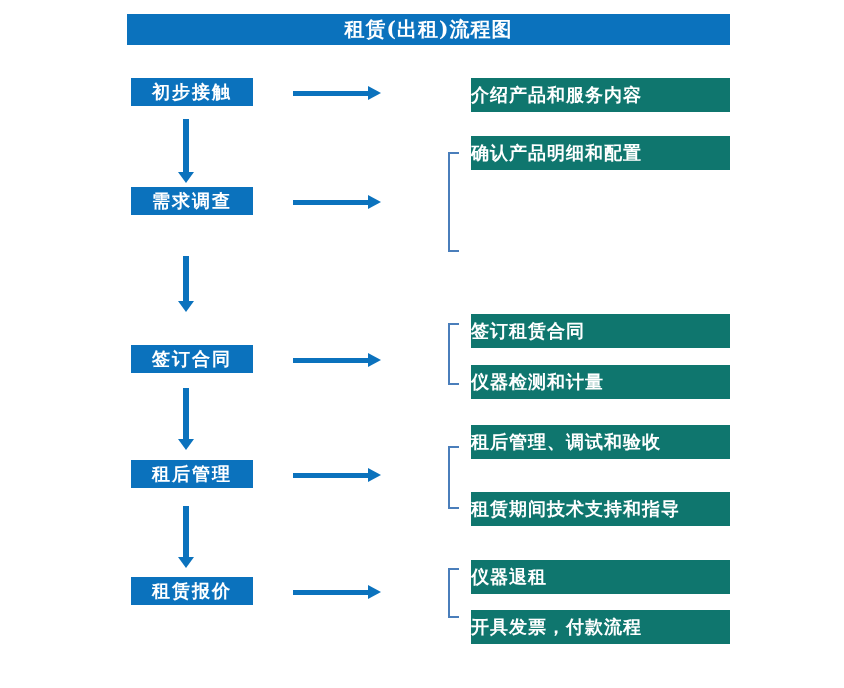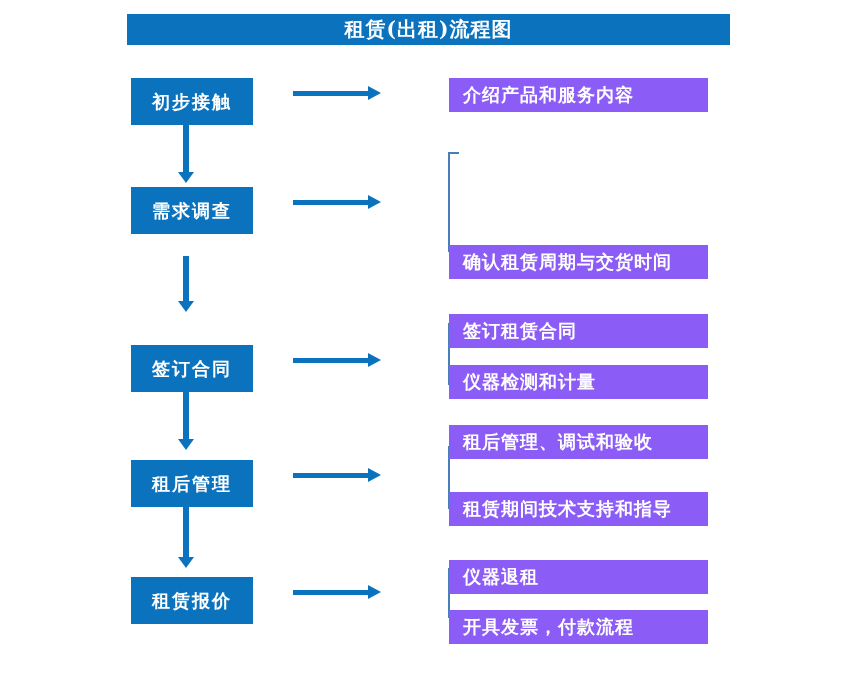--- a/index.html
+++ b/index.html
@@ -25,42 +25,41 @@
     font-size: 20px;
     font-weight: bold;
     display: flex;
     align-items: center;
     justify-content: center;
     letter-spacing: 1px;
   }
   .step-box {
     position: absolute;
     left: 103px;
-    width: 122px; height: 47px;
+    width: 122px; height: 28px;
     background: #0b72bd;
     color: #ffffff;
     font-size: 18px;
     font-weight: bold;
     display: flex;
     align-items: center;
     justify-content: center;
     letter-spacing: 2px;
   }
   .detail-box {
     position: absolute;
-    left: 421px;
+    left: 443px;
     width: 259px; height: 34px;
-    background: #8b5cf6;
+    background: #0f766e;
     color: #ffffff;
     font-size: 18px;
     font-weight: bold;
     display: flex;
     align-items: center;
     justify-content: flex-start;
-    padding-left: 14px;
     box-sizing: border-box;
     letter-spacing: 1px;
   }
   .arrow-right {
     position: absolute;
     left: 265px;
     width: 88px; height: 14px;
     display: flex;
     align-items: center;
   }
@@ -155,21 +154,21 @@
     <div class="shaft"></div>
     <div class="head"></div>
   </div>
 
   <div class="bracket" style="top:152px; height:100px"></div>
   <div class="bracket" style="top:323px; height:62px"></div>
   <div class="bracket" style="top:446px; height:63px"></div>
   <div class="bracket" style="top:568px; height:50px"></div>
 
   <div class="detail-box" style="top:78px">介绍产品和服务内容</div>
-  <div class="detail-box" style="top:245px">确认租赁周期与交货时间</div>
+  <div class="detail-box" style="top:136px">确认产品明细和配置</div>
   <div class="detail-box" style="top:365px">仪器检测和计量</div>
   <div class="detail-box" style="top:314px">签订租赁合同</div>
   <div class="detail-box" style="top:425px">租后管理、调试和验收</div>
   <div class="detail-box" style="top:492px">租赁期间技术支持和指导</div>
   <div class="detail-box" style="top:560px">仪器退租</div>
   <div class="detail-box" style="top:610px">开具发票，付款流程</div>
 
 </div>
 
 </body></html>

